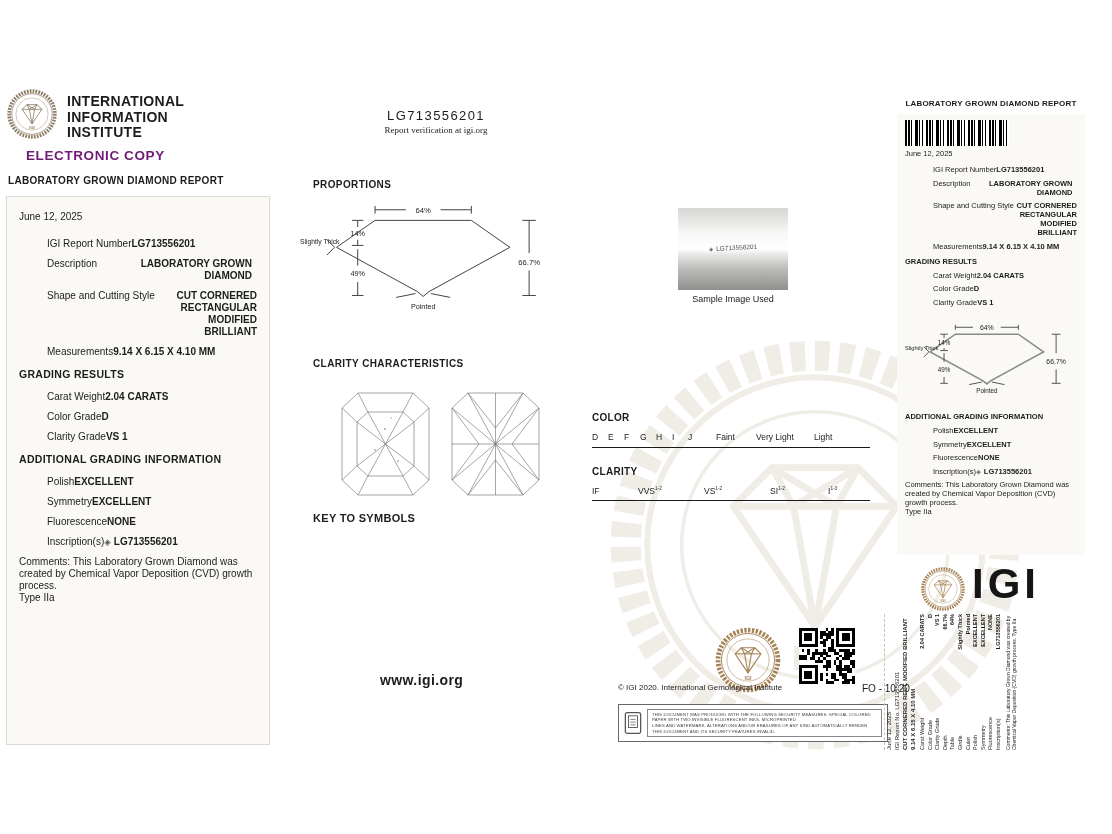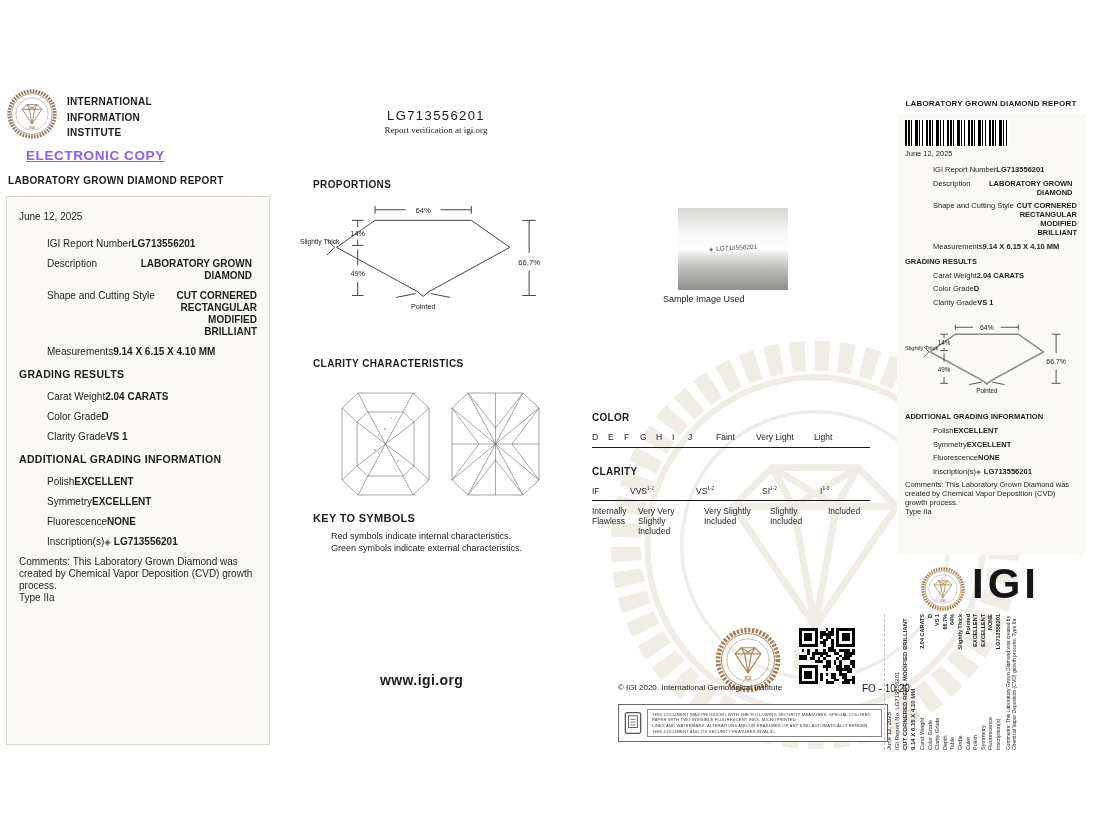--- a/index.html
+++ b/index.html
@@ -65,27 +65,27 @@
   </svg>
 
   <svg class="abs" viewBox="-50 -50 100 100" width="430" height="430" style="left:600px;top:330px;color:#f0ede7;z-index:0;">
       <use href="#seal-art"></use>
     </svg>
 
   <svg class="abs" viewBox="-50 -50 100 100" width="52" height="52" style="left:6px;top:88px;color:#8d7b64;z-index:1;">
       <use href="#seal-art"></use>
     </svg>
 
-  <div class="abs" style="left:67px;top:94px;font-size:10px;font-weight:bold;line-height:15.5px;letter-spacing:.3px;z-index:1;">
+  <div class="abs" style="left:67px;top:94px;font-size:14px;font-weight:bold;line-height:15.5px;letter-spacing:.3px;z-index:1;">
     <div>INTERNATIONAL</div>
     <div>INFORMATION</div>
     <div>INSTITUTE</div>
   </div>
 
-  <div class="abs b" style="left:26px;top:148px;font-size:13.5px;letter-spacing:.6px;color:#8b5cf6;z-index:1;text-decoration:underline;">ELECTRONIC COPY</div>
+  <div class="abs b" style="left:26px;top:148px;font-size:13.5px;letter-spacing:.6px;color:#701a75;z-index:1;">ELECTRONIC COPY</div>
 
   <div class="abs b" style="left:8px;top:175px;font-size:10px;letter-spacing:.3px;z-index:1;">LABORATORY GROWN DIAMOND REPORT</div>
 
   <div class="abs panel" style="left:6px;top:196px;width:264px;height:549px;padding:14px 12px 0 12px;z-index:1;">
     <div style="font-size:10px;margin-bottom:16px;">June 12, 2025</div>
 
     <div class="row r10">
       <span class="lbl">IGI Report Number</span>
       <span class="val">LG713556201</span>
     </div>
@@ -218,33 +218,29 @@
       <line x1="47.5" y1="56" x2="4" y2="56"></line>
         <line x1="47.5" y1="56" x2="91" y2="56"></line>
       <polyline points="20,5 47.5,40 75,5"></polyline>
         <polyline points="20,107 47.5,72 75,107"></polyline>
       <polyline points="4,20 31,56 4,92"></polyline>
         <polyline points="91,20 64,56 91,92"></polyline>
     </g>
   </svg>
 
   <div class="abs b" style="left:313px;top:512px;font-size:11px;letter-spacing:.3px;z-index:1;">KEY TO SYMBOLS</div>
-  <div class="abs" style="left:331px;top:531px;font-size:9px;line-height:11.5px;z-index:1;">
-    <div>Red symbols indicate internal characteristics.</div>
-    <div>Green symbols indicate external characteristics.</div>
-  </div>
 
   <div class="abs b" style="left:380px;top:672px;width:160px;font-size:14px;letter-spacing:.4px;z-index:1;">www.igi.org</div>
 
   <div class="abs sample-img" style="left:678px;top:208px;width:110px;height:82px;z-index:1;">
     <div class="abs" style="left:0;top:36px;width:110px;text-align:center;font-size:6.5px;color:#4a4a4a;transform:rotate(-3deg);">
       <span class="insc-icon">◈</span><span>LG713556201</span>
     </div>
   </div>
-  <div class="abs" style="left:663px;top:294px;width:140px;text-align:left;font-size:9px;z-index:1;">Sample Image Used</div>
+  <div class="abs" style="left:663px;top:294px;width:140px;text-align:center;font-size:9px;z-index:1;">Sample Image Used</div>
 
   <div class="abs" style="left:592px;top:412px;width:278px;z-index:1;">
     <div class="b" style="font-size:10px;letter-spacing:.3px;">COLOR</div>
     <div style="display:flex;margin-top:9px;font-size:8.5px;align-items:flex-end;">
       <span style="width:16px">D</span>
       <span style="width:16px">E</span>
       <span style="width:16px">F</span>
       <span style="width:16px">G</span>
       <span style="width:16px">H</span>
       <span style="width:16px">I</span>
@@ -252,34 +248,27 @@
       <span style="width:40px">Faint</span>
       <span style="width:58px">Very Light</span>
       <span style="flex:1">Light</span>
     </div>
     <div class="scaleline" style="margin-top:5px;"></div>
   </div>
 
   <div class="abs" style="left:592px;top:466px;width:278px;z-index:1;">
     <div class="b" style="font-size:10px;letter-spacing:.3px;">CLARITY</div>
     <div style="display:flex;margin-top:9px;font-size:8.5px;">
-      <span style="width:38px"><span>IF</span><sup></sup></span>
+      <span style="width:46px"><span>IF</span><sup></sup></span>
       <span style="width:66px"><span>VVS</span><sup>1-2</sup></span>
       <span style="width:66px"><span>VS</span><sup>1-2</sup></span>
       <span style="width:58px"><span>SI</span><sup>1-2</sup></span>
       <span style="flex:1"><span>I</span><sup>1-3</sup></span>
     </div>
     <div class="scaleline" style="margin-top:4px;"></div>
-    <div style="display:flex;margin-top:5px;font-size:8.5px;line-height:10px;">
-      <span style="width:46px;padding-right:4px;box-sizing:border-box">Internally Flawless</span>
-      <span style="width:66px;padding-right:6px;box-sizing:border-box">Very Very Slightly Included</span>
-      <span style="width:66px;padding-right:6px;box-sizing:border-box">Very Slightly Included</span>
-      <span style="width:58px;padding-right:6px;box-sizing:border-box">Slightly Included</span>
-      <span style="flex:1">Included</span>
-    </div>
   </div>
 
   <svg class="abs" viewBox="-50 -50 100 100" width="68" height="68" style="left:714px;top:626px;color:#a58355;z-index:1;">
       <use href="#seal-art"></use>
     </svg>
 
   <svg class="abs" viewBox="0 0 21 21" width="56" height="56" style="left:799px;top:628px;z-index:1;shape-rendering:crispEdges;">
     <rect x="0" y="0" width="21" height="21" fill="#fff"></rect>
     <g fill="#000">
       <rect x="0" y="0" width="7" height="7"></rect>

